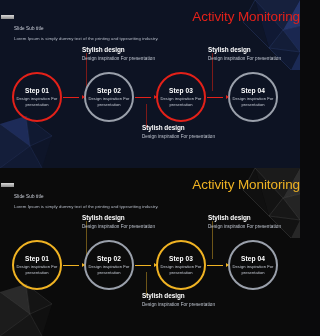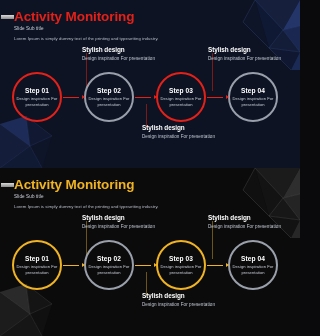--- a/index.html
+++ b/index.html
@@ -27,22 +27,22 @@
 
   
   .hdr { position: absolute; left: 0; top: 9px; width: 100%; }
   .hdr-mark {
     position: absolute; left: 1px; top: 6px;
     width: 13px; height: 4px;
     background: linear-gradient(#d9d9d9, #8d8d8d);
   }
   .title {
     margin-left: 14px;
-    font-size: 13.5px; font-weight: bold;
-    letter-spacing: -0.1px; line-height: 15px;
+    font-size: 13.5px; font-weight: normal;
+    letter-spacing: -0.1px; line-height: 15px; text-align: right;
   }
   .slide-dark  .title { color: #e32119; }
   .slide-black .title { color: #f0b323; }
   .subtitle {
     margin-left: 14px; margin-top: 2px;
     font-size: 4.6px; color: #cfd3dd; letter-spacing: .1px;
   }
   .lead {
     margin-left: 14px; margin-top: 5px;
     font-size: 4.3px; color: #b9bfcb; letter-spacing: .05px;

